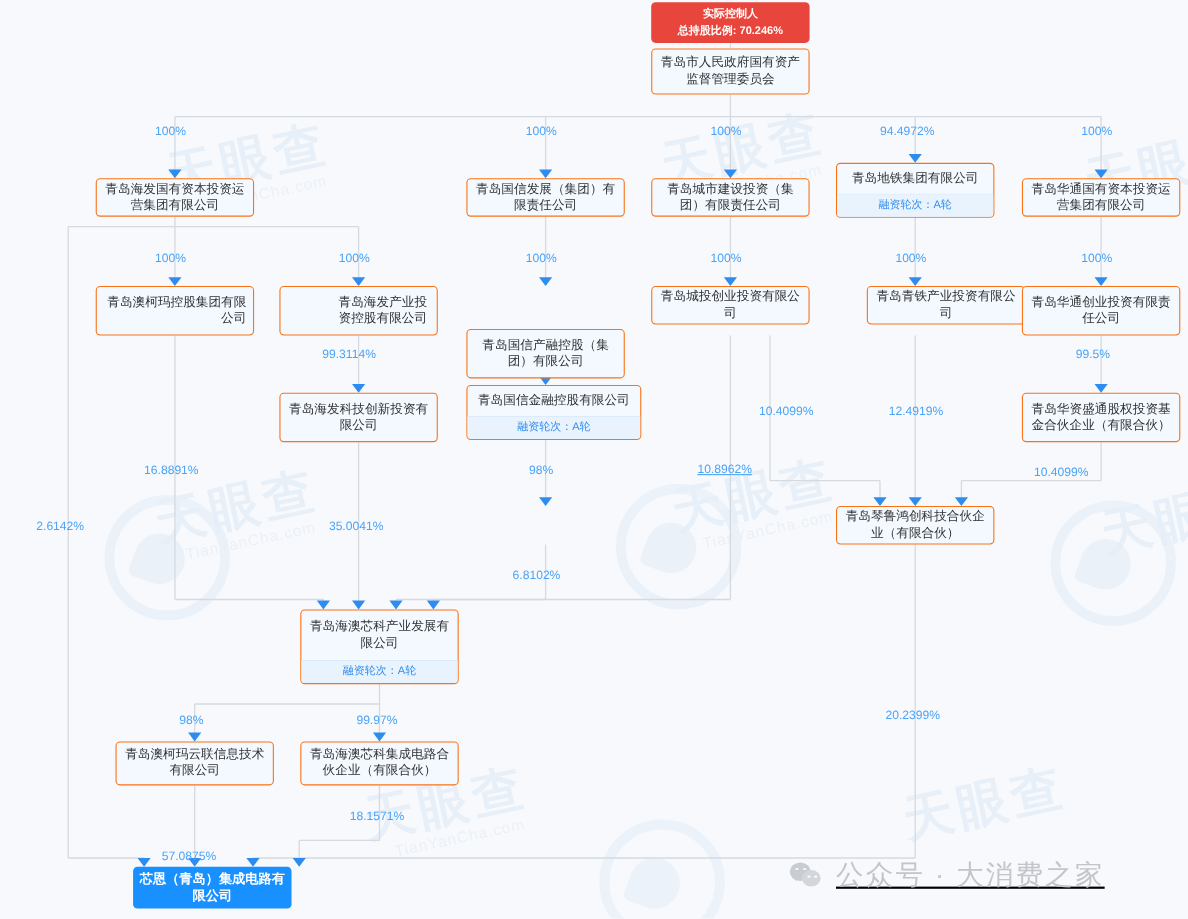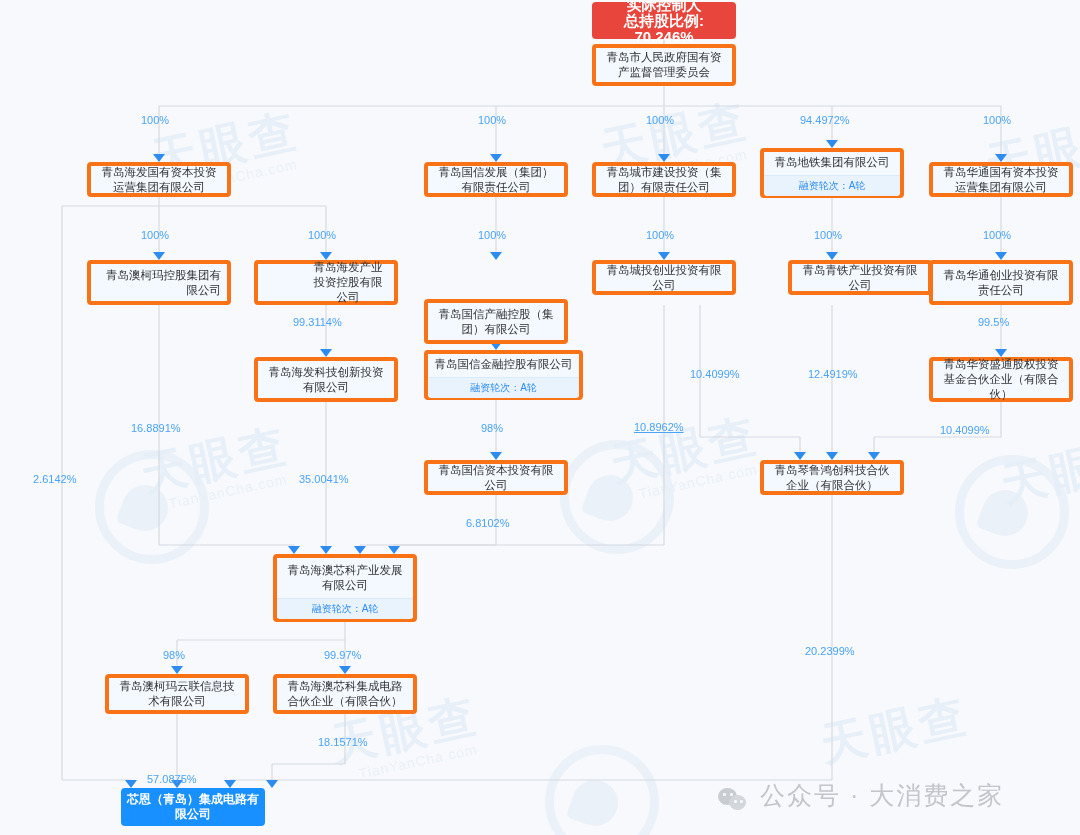--- a/index.html
+++ b/index.html
@@ -31,50 +31,50 @@
   }
 
   
   svg#edges{position:absolute;left:0;top:0;width:1080px;height:835px;overflow:visible;}
   svg#edges path,svg#edges line{fill:none;stroke:#d5dae1;stroke-width:1.2;}
   svg#edges polygon.arrow{fill:#2e8cf0;stroke:none;}
 
   
   .node{
     position:absolute;box-sizing:border-box;
-    background:#f3f9ff;border:4px solid #f97316;border-radius:4px;
+    background:#f3f9ff;border:1px solid #f97316;border-radius:4px;
     color:#303133;font-size:11.5px;line-height:15px;
     display:flex;flex-direction:column;align-items:stretch;justify-content:center;
     text-align:center;
   }
   .node .ntitle{
     padding:5px 6px;display:flex;align-items:center;justify-content:center;
     flex:1 1 auto;word-break:break-all;
   }
   .node .nfoot{
     border-top:1px solid #dbeafb;background:#e8f3fe;
     color:#2e8cf0;font-size:10px;line-height:14px;padding:3px 4px;border-radius:0 0 3px 3px;
   }
   .node.root{background:#f3f9ff;}
   .node.red{
     background:#e8453c;border:none;color:#fff;font-weight:700;
-    font-size:15px;line-height:16px;border-radius:4px;
+    font-size:10px;line-height:16px;border-radius:4px;
   }
   .node.target{
     background:#1890ff;border:none;color:#fff;font-size:12px;font-weight:600;
   }
 
   
   .pct{
     position:absolute;color:#4aa3f7;font-size:11px;line-height:13px;
     white-space:nowrap;
   }
 
   
-  #brand{position:absolute;display:flex;align-items:flex-end;gap:12px;}
+  #brand{position:absolute;display:flex;align-items:center;gap:12px;text-decoration:underline;}
   #brand .wxicon{position:relative;width:30px;height:24px;}
   #brand .wxicon .b1,#brand .wxicon .b2{
     position:absolute;border-radius:50%;background:#c9ccd1;
   }
   #brand .wxicon .b1{left:0;top:0;width:19px;height:17px;}
   #brand .wxicon .b2{left:11px;top:7px;width:17px;height:15px;background:#d3d6da;}
   #brand .wxicon .b1:after{content:"";position:absolute;left:2px;bottom:-4px;
     width:0;height:0;border:4px solid transparent;border-top-color:#c9ccd1;}
   #brand .wxicon .d{position:absolute;width:2.5px;height:2.5px;border-radius:50%;background:#f7f9fc;}
   #brand .brandtext{
@@ -314,23 +314,20 @@
     <div class="ntitle">青岛海发科技创新投资有限公司</div>
   </div>
   <div class="node" style="left:424px;top:350px;width:159px;height:50px;">
     <div class="ntitle">青岛国信金融控股有限公司</div>
     <div class="nfoot">融资轮次：A轮</div>
   </div>
   <div class="node" style="left:929px;top:357px;width:144px;height:45px;">
     <div class="ntitle">青岛华资盛通股权投资基金合伙企业（有限合伙）</div>
   </div>
 
-  <div class="node" style="left:424px;top:460px;width:144px;height:35px;">
-    <div class="ntitle">青岛国信资本投资有限公司</div>
-  </div>
   <div class="node" style="left:760px;top:460px;width:144px;height:35px;">
     <div class="ntitle">青岛琴鲁鸿创科技合伙企业（有限合伙）</div>
   </div>
 
   <div class="node" style="left:273px;top:554px;width:144px;height:68px;">
     <div class="ntitle">青岛海澳芯科产业发展有限公司</div>
     <div class="nfoot">融资轮次：A轮</div>
   </div>
 
   <div class="node" style="left:105px;top:674px;width:144px;height:40px;">

